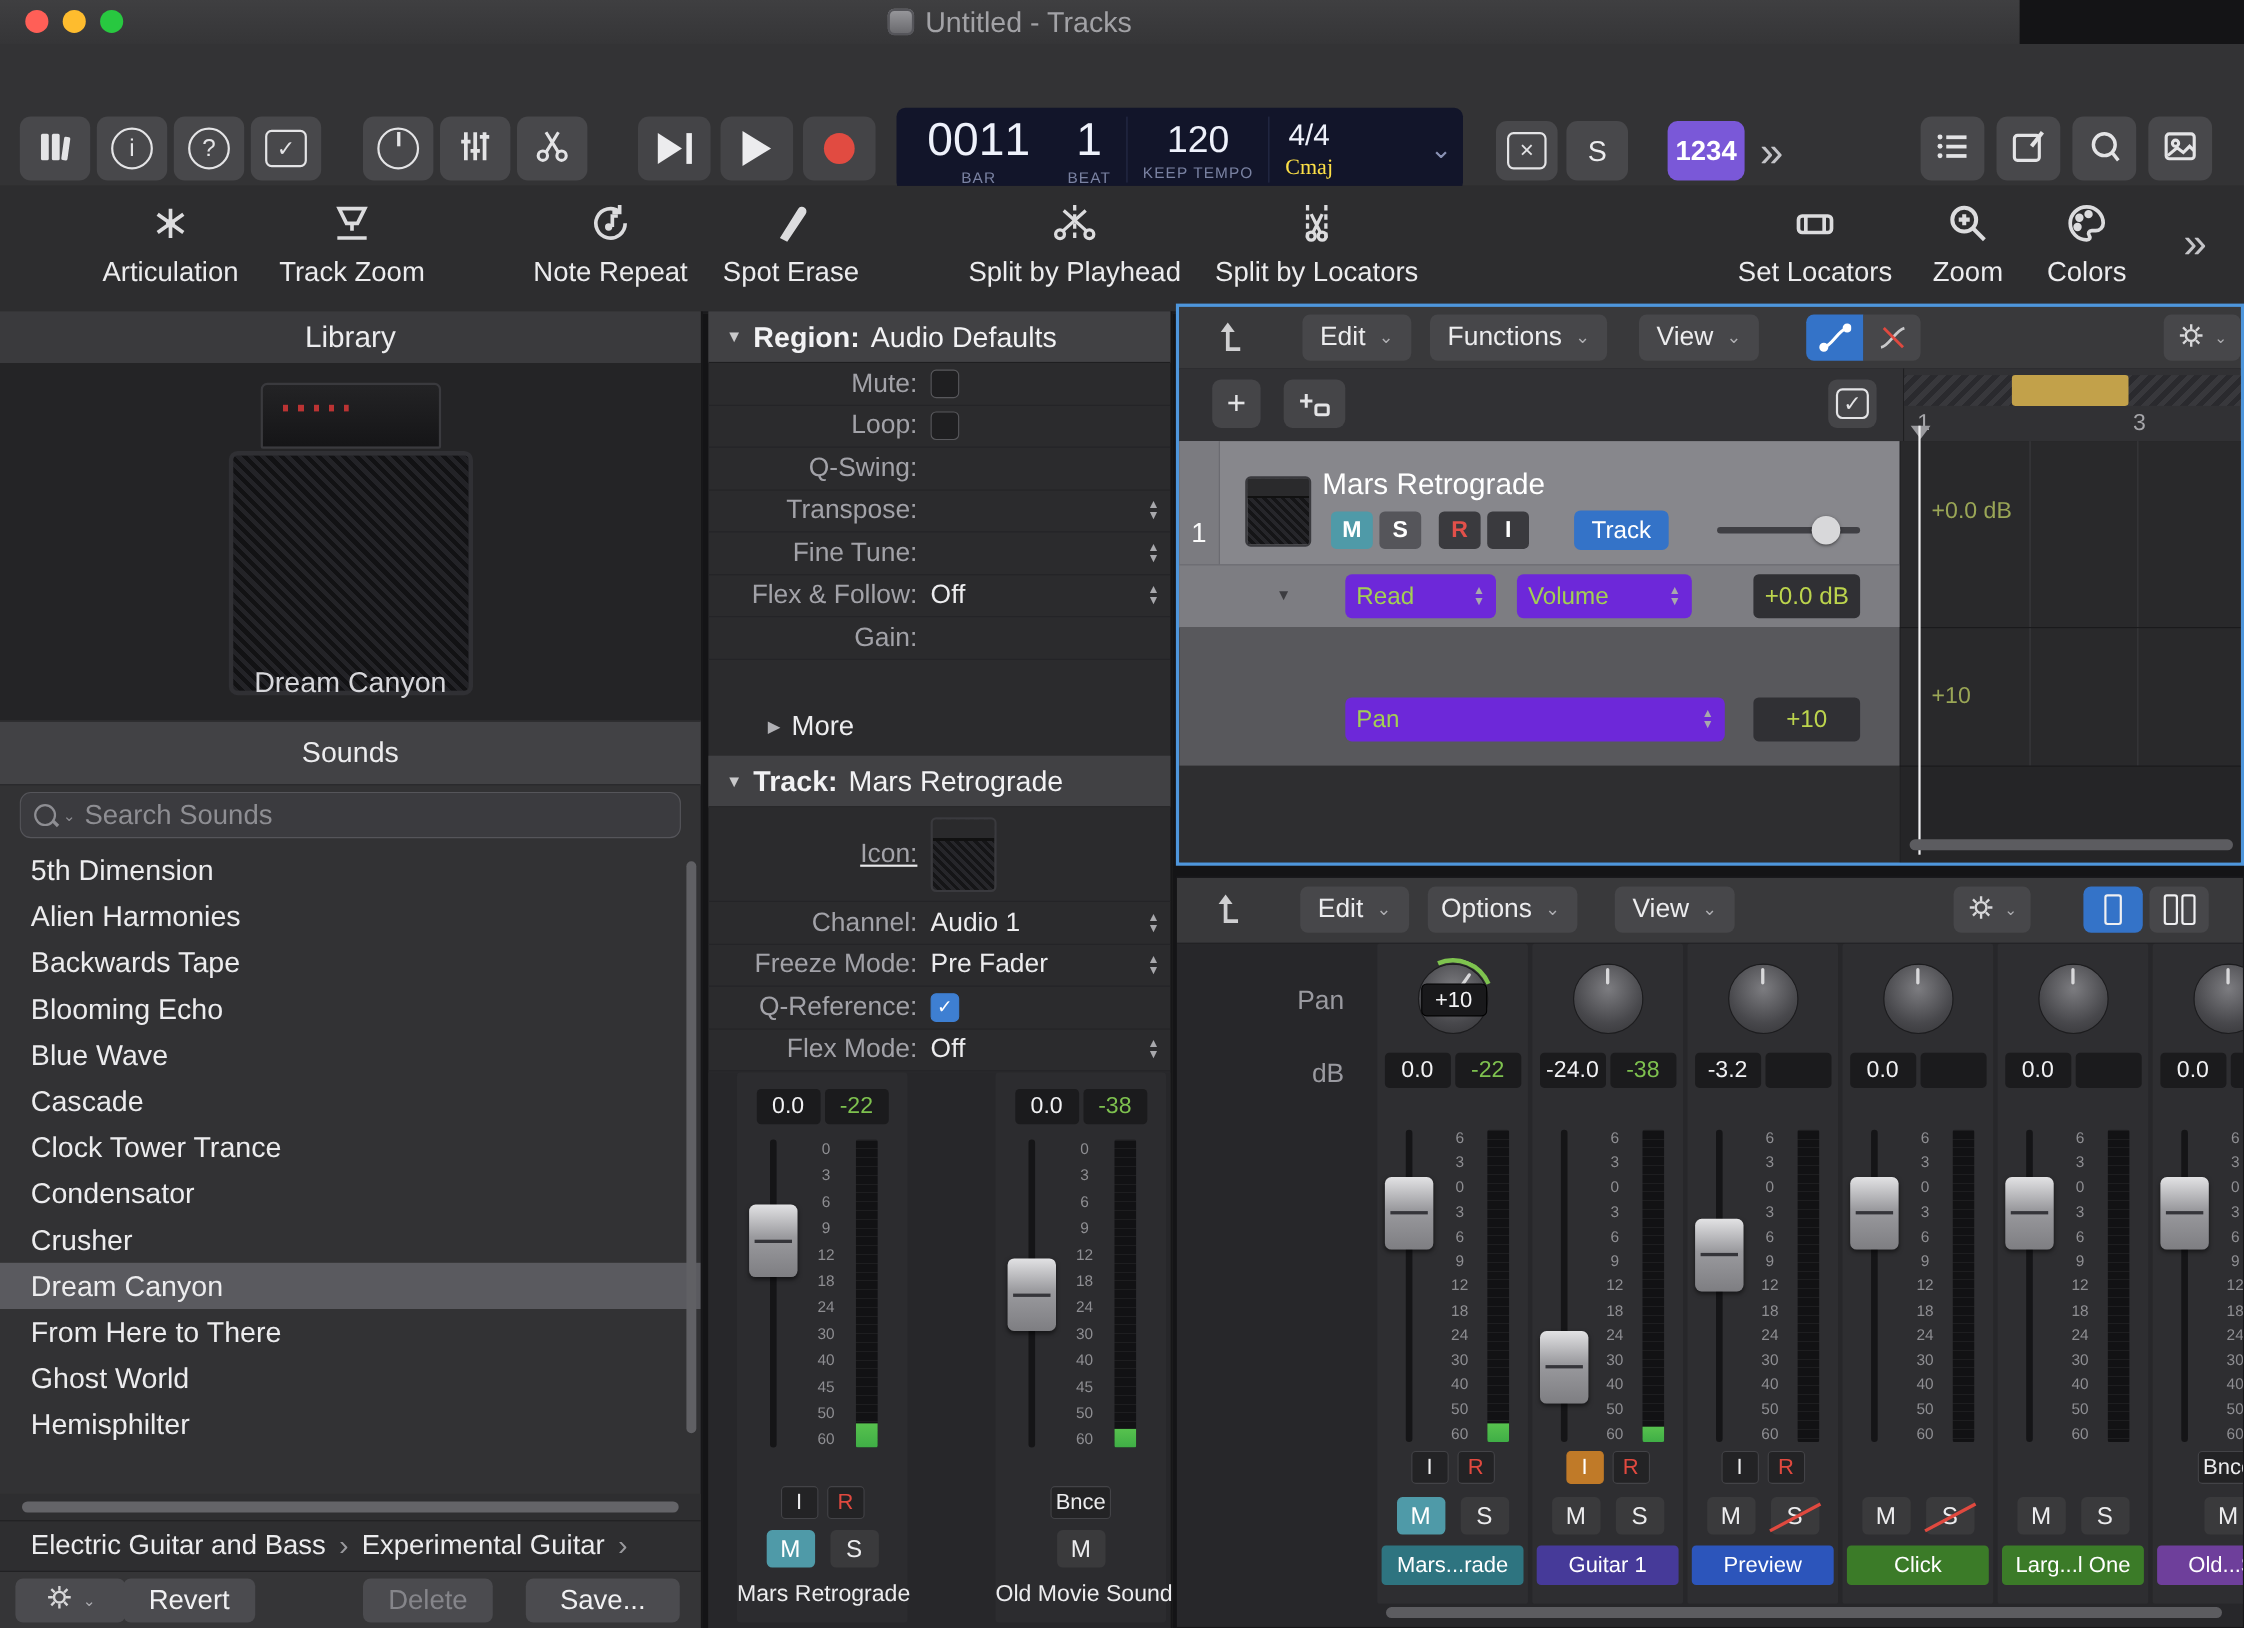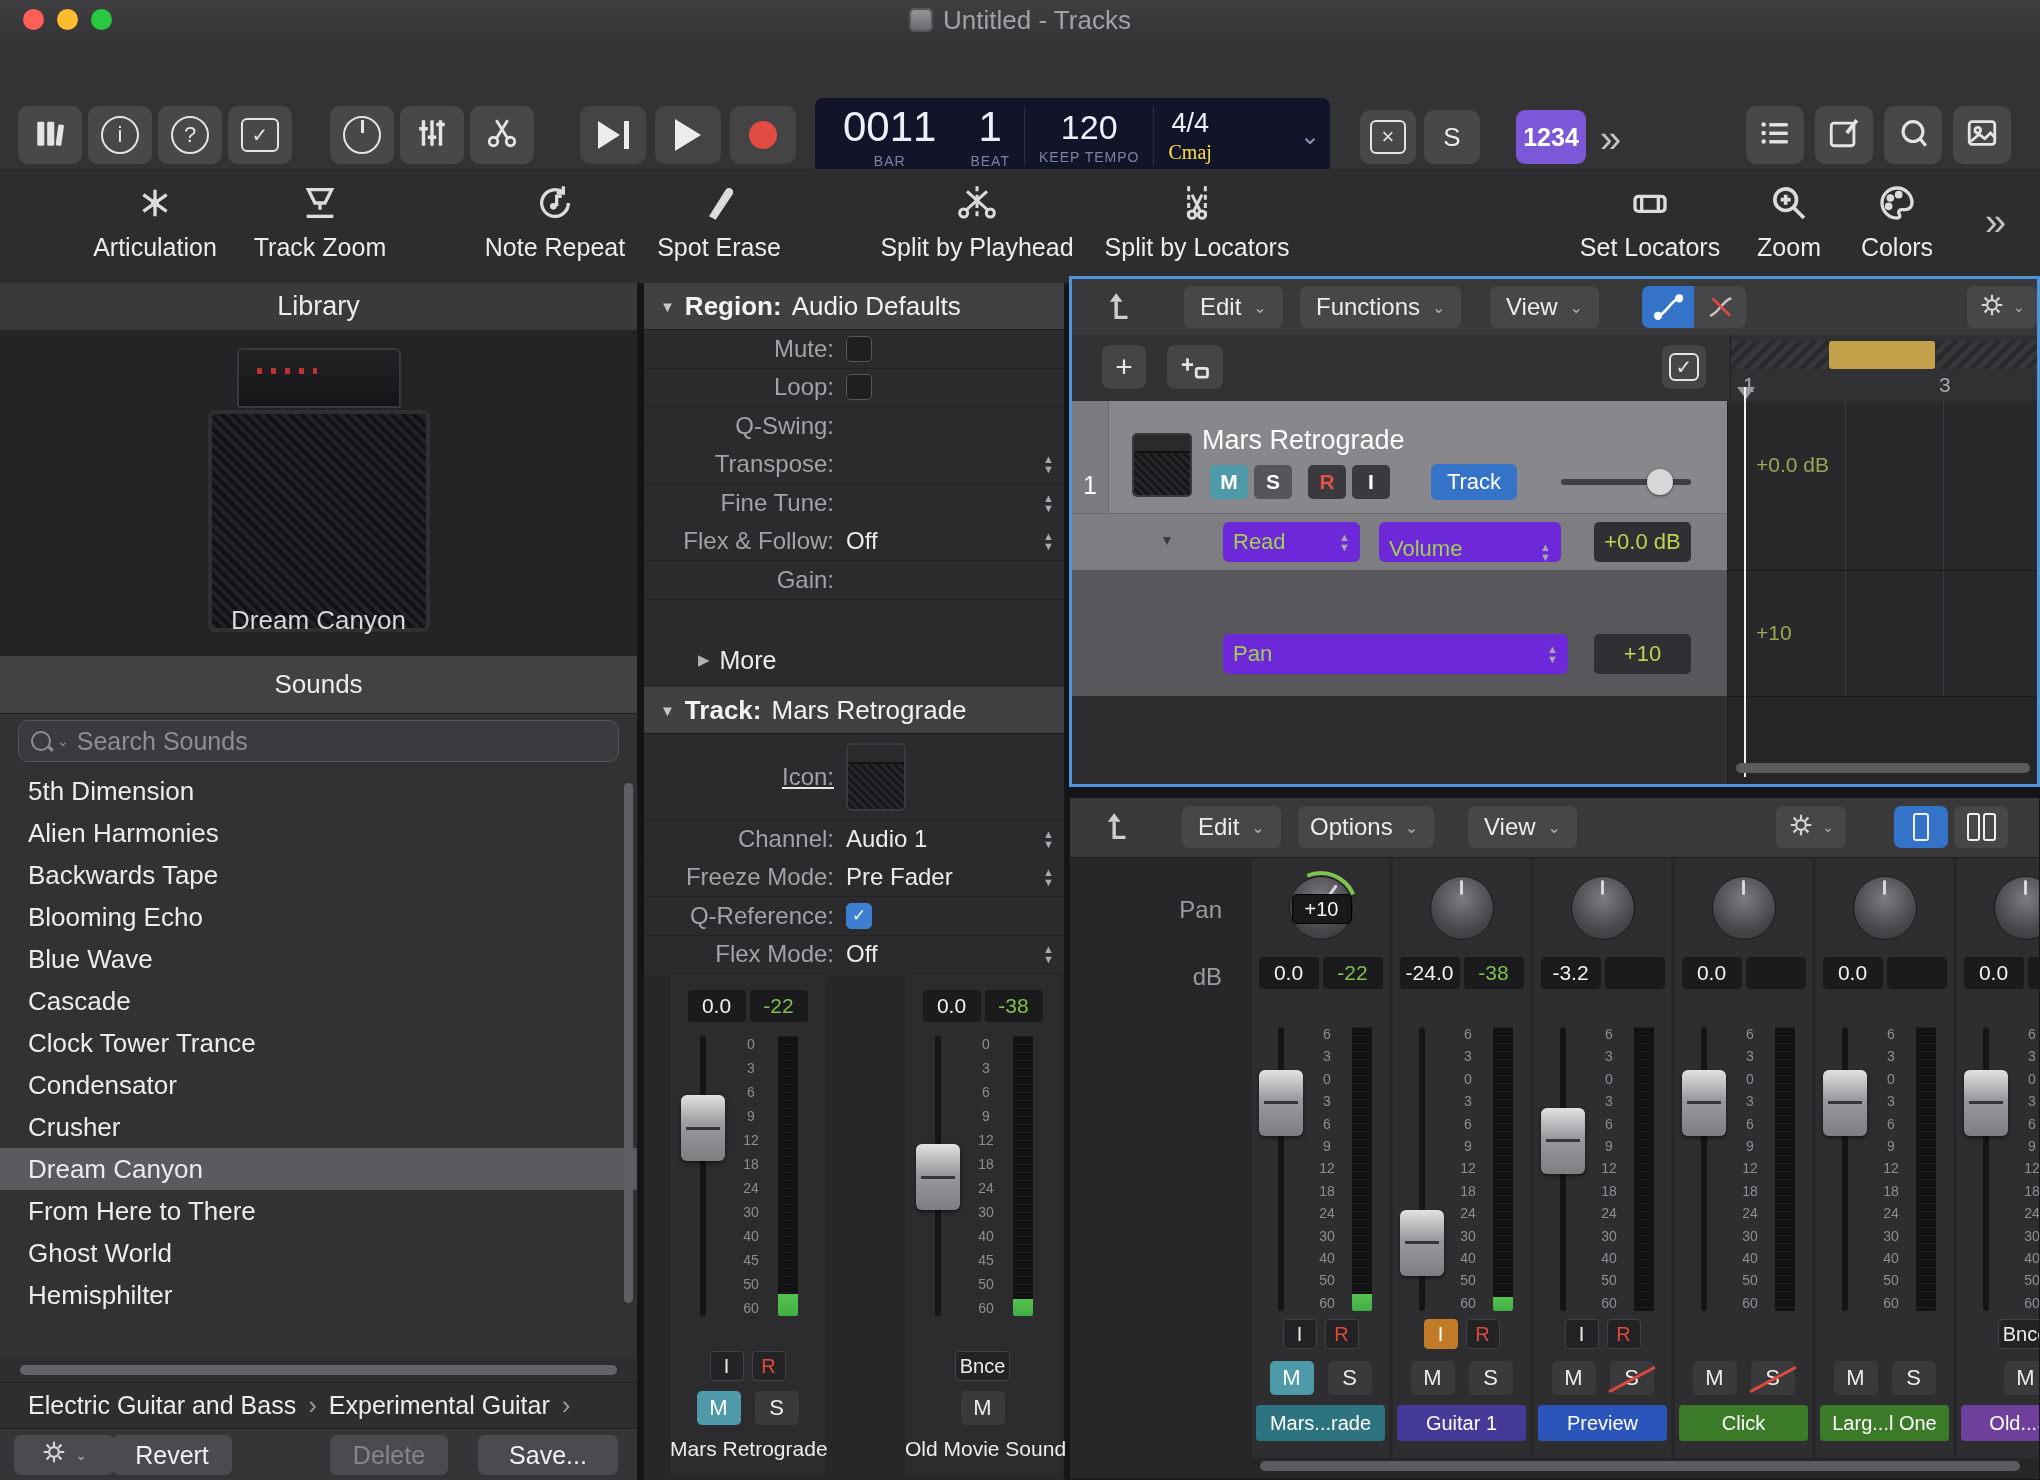--- a/index.html
+++ b/index.html
@@ -1,21 +1,21 @@
 <!DOCTYPE html>
 <html><head>
 <meta charset="utf-8">
 <style>
   html,body{margin:0;padding:0;background:#000;}
   #root{position:relative;width:2040px;height:1480px;background:#141416;font-family:"Liberation Sans",sans-serif;color:#e8e8ea;overflow:hidden;-webkit-font-smoothing:antialiased;}
   .abs{position:absolute;}
   .flexc{display:flex;align-items:center;justify-content:center;}
 
   
-  #titlebar{left:0;top:0;width:2040px;height:40px;background:linear-gradient(#3f3f41,#353537);border-bottom:1px solid #1a1a1c;}
+  #titlebar{left:0;top:0;width:1836px;height:40px;background:linear-gradient(#3f3f41,#353537);border-bottom:1px solid #1a1a1c;}
   .tl{width:21px;height:21px;border-radius:50%;top:9px;}
   #titlebar .ttl{left:0;right:0;top:0;height:40px;display:flex;align-items:center;justify-content:center;gap:10px;color:#a2a2a6;font-size:26px;}
   .appico{width:24px;height:24px;border-radius:6px;background:linear-gradient(#9a9a9e,#66666a);box-shadow:inset 0 0 0 2px #55555a;}
 
   
   #toolbar{left:0;top:40px;width:2040px;height:129px;background:#333335;border-bottom:1px solid #202022;}
   .tbtn{top:66px;height:58px;background:#48484b;border-radius:10px;display:flex;align-items:center;justify-content:center;}
   .tico{color:#e4e4e6;}
   .circ{width:34px;height:34px;border:2.5px solid #e4e4e6;border-radius:50%;display:flex;align-items:center;justify-content:center;font-size:22px;color:#e4e4e6;}
   .box-ck{width:34px;height:30px;border:2.5px solid #e4e4e6;border-radius:6px;display:flex;align-items:center;justify-content:center;}
@@ -792,21 +792,21 @@
         <div class="abs" style="left:489px;top:78px;width:130px;height:6px;background:#3f3f44;border-radius:3px;">
           <div class="abs" style="left:86px;top:-10px;width:26px;height:26px;border-radius:50%;background:#d8d8da;box-shadow:0 1px 3px rgba(0,0,0,.5);"></div>
         </div>
 
         <div class="abs" style="left:0;top:112px;width:655px;height:57px;background:#7d7d82;border-top:1px solid #6a6a6f;">
           <span class="abs" style="left:88px;top:18px;font-size:14px;color:#3c3c40;">▼</span>
           <div class="dd abs" style="left:151px;top:8px;width:137px;">
             <span>Read</span>
               <span class="updown"></span>
           </div>
-          <div class="dd abs" style="left:307px;top:8px;width:182px;align-items:flex-end;">
+          <div class="dd abs" style="left:307px;top:8px;width:159px;">
             <span>Volume</span>
               <span class="updown"></span>
           </div>
           <div class="valgreen abs" style="left:522px;top:8px;width:97px;height:40px;">+0.0 dB</div>
         </div>
       </div>
 
       <div id="thmed" class="abs">
         <div class="dd abs" style="left:151px;top:64px;width:345px;">
           <span>Pan</span>

